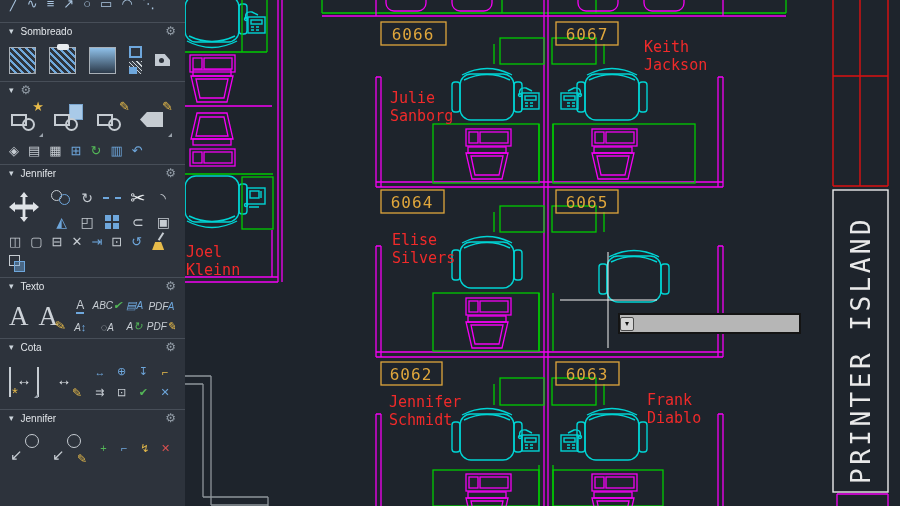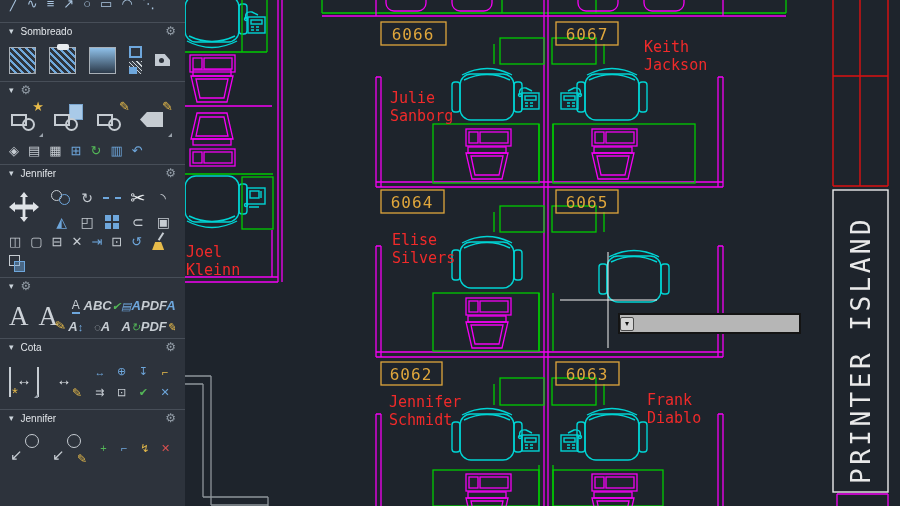--- a/index.html
+++ b/index.html
@@ -61,21 +61,21 @@
 .broom:after{content:"";position:absolute;left:1px;bottom:0;width:12px;height:8px;background:var(--icon_yellow);
   clip-path:polygon(0 100%,25% 0,75% 0,100% 100%)}
 .copysq{position:relative;width:20px;height:18px;display:inline-block}
 .copysq i{position:absolute;left:0;top:0;width:11px;height:11px;border:1.5px solid var(--icon_gray)}
 .copysq i+i{left:5px;top:6px;background:rgba(110,167,220,.45);border-color:var(--icon_blue)}
 
 .trow{gap:10px;height:44px;display:flex;align-items:center}
 .bigA{font-size:27px;color:#cdd2d8;font-family:"Liberation Serif",serif;line-height:1;position:relative}
 .bigA .brush{position:absolute;right:-8px;bottom:-2px;font-size:13px;color:var(--icon_yellow);transform:rotate(-10deg)}
 .tgrid{flex:1;display:grid;grid-template-columns:repeat(4,1fr);grid-auto-rows:21px;align-items:center;justify-items:center;font-size:11px;color:var(--icon_gray)}
-.mini{font-size:13px;letter-spacing:0;font-weight:bold}
+.mini{font-size:10px;letter-spacing:0;font-weight:normal}
 .ul{border-bottom:2px solid var(--icon_blue);font-size:12px}
 .dimbig{position:relative;width:30px;height:30px;border-left:2px solid var(--icon_gray);border-right:2px solid var(--icon_gray);text-align:center}
 .dimbig .dh{font-size:15px;color:#dfe3e7;line-height:26px}
 .dimbig .spark{position:absolute;left:1px;bottom:-4px;font-size:15px;color:var(--icon_yellow)}
 .dimbig .pcl{position:absolute;right:-3px;bottom:-3px;font-size:12px;color:var(--icon_yellow)}
 .ldr{position:relative;width:32px;height:28px}
 .ldr .lo{position:absolute;right:2px;top:0;width:14px;height:14px;border:1.5px solid var(--icon_gray);border-radius:50%}
 .ldr .la{position:absolute;left:1px;bottom:-2px;font-size:15px;color:var(--icon_gray)}
 .ldr .brush{position:absolute;right:-4px;bottom:-4px;font-size:12px;color:var(--icon_yellow)}
 .fo:after{content:"";position:absolute;right:-1px;bottom:-1px;border-left:4px solid transparent;border-bottom:4px solid #99a1aa}
@@ -225,20 +225,21 @@
         <span class="copysq">
             <i></i>
             <i></i>
           </span>
       </div>
     </div>
 
     <div>
       <div class="shead">
         <span class="tri">▾</span>
+        <span class="slabel">Texto</span>
         <span class="gear">⚙</span>
       </div>
       <div class="sbody trow">
         <span class="bigA">A</span>
         <span class="bigA"><span>A</span><span class="brush">✎</span></span>
         <div class="tgrid">
           <span class="ul">A</span>
           <span><em class="mini gr">ABC</em><em class="g">✔</em></span>
           <span><em class="b">▤</em><em class="mini b">A</em></span>
           <span><em class="mini gr">PDF</em><em class="mini b">A</em></span>

